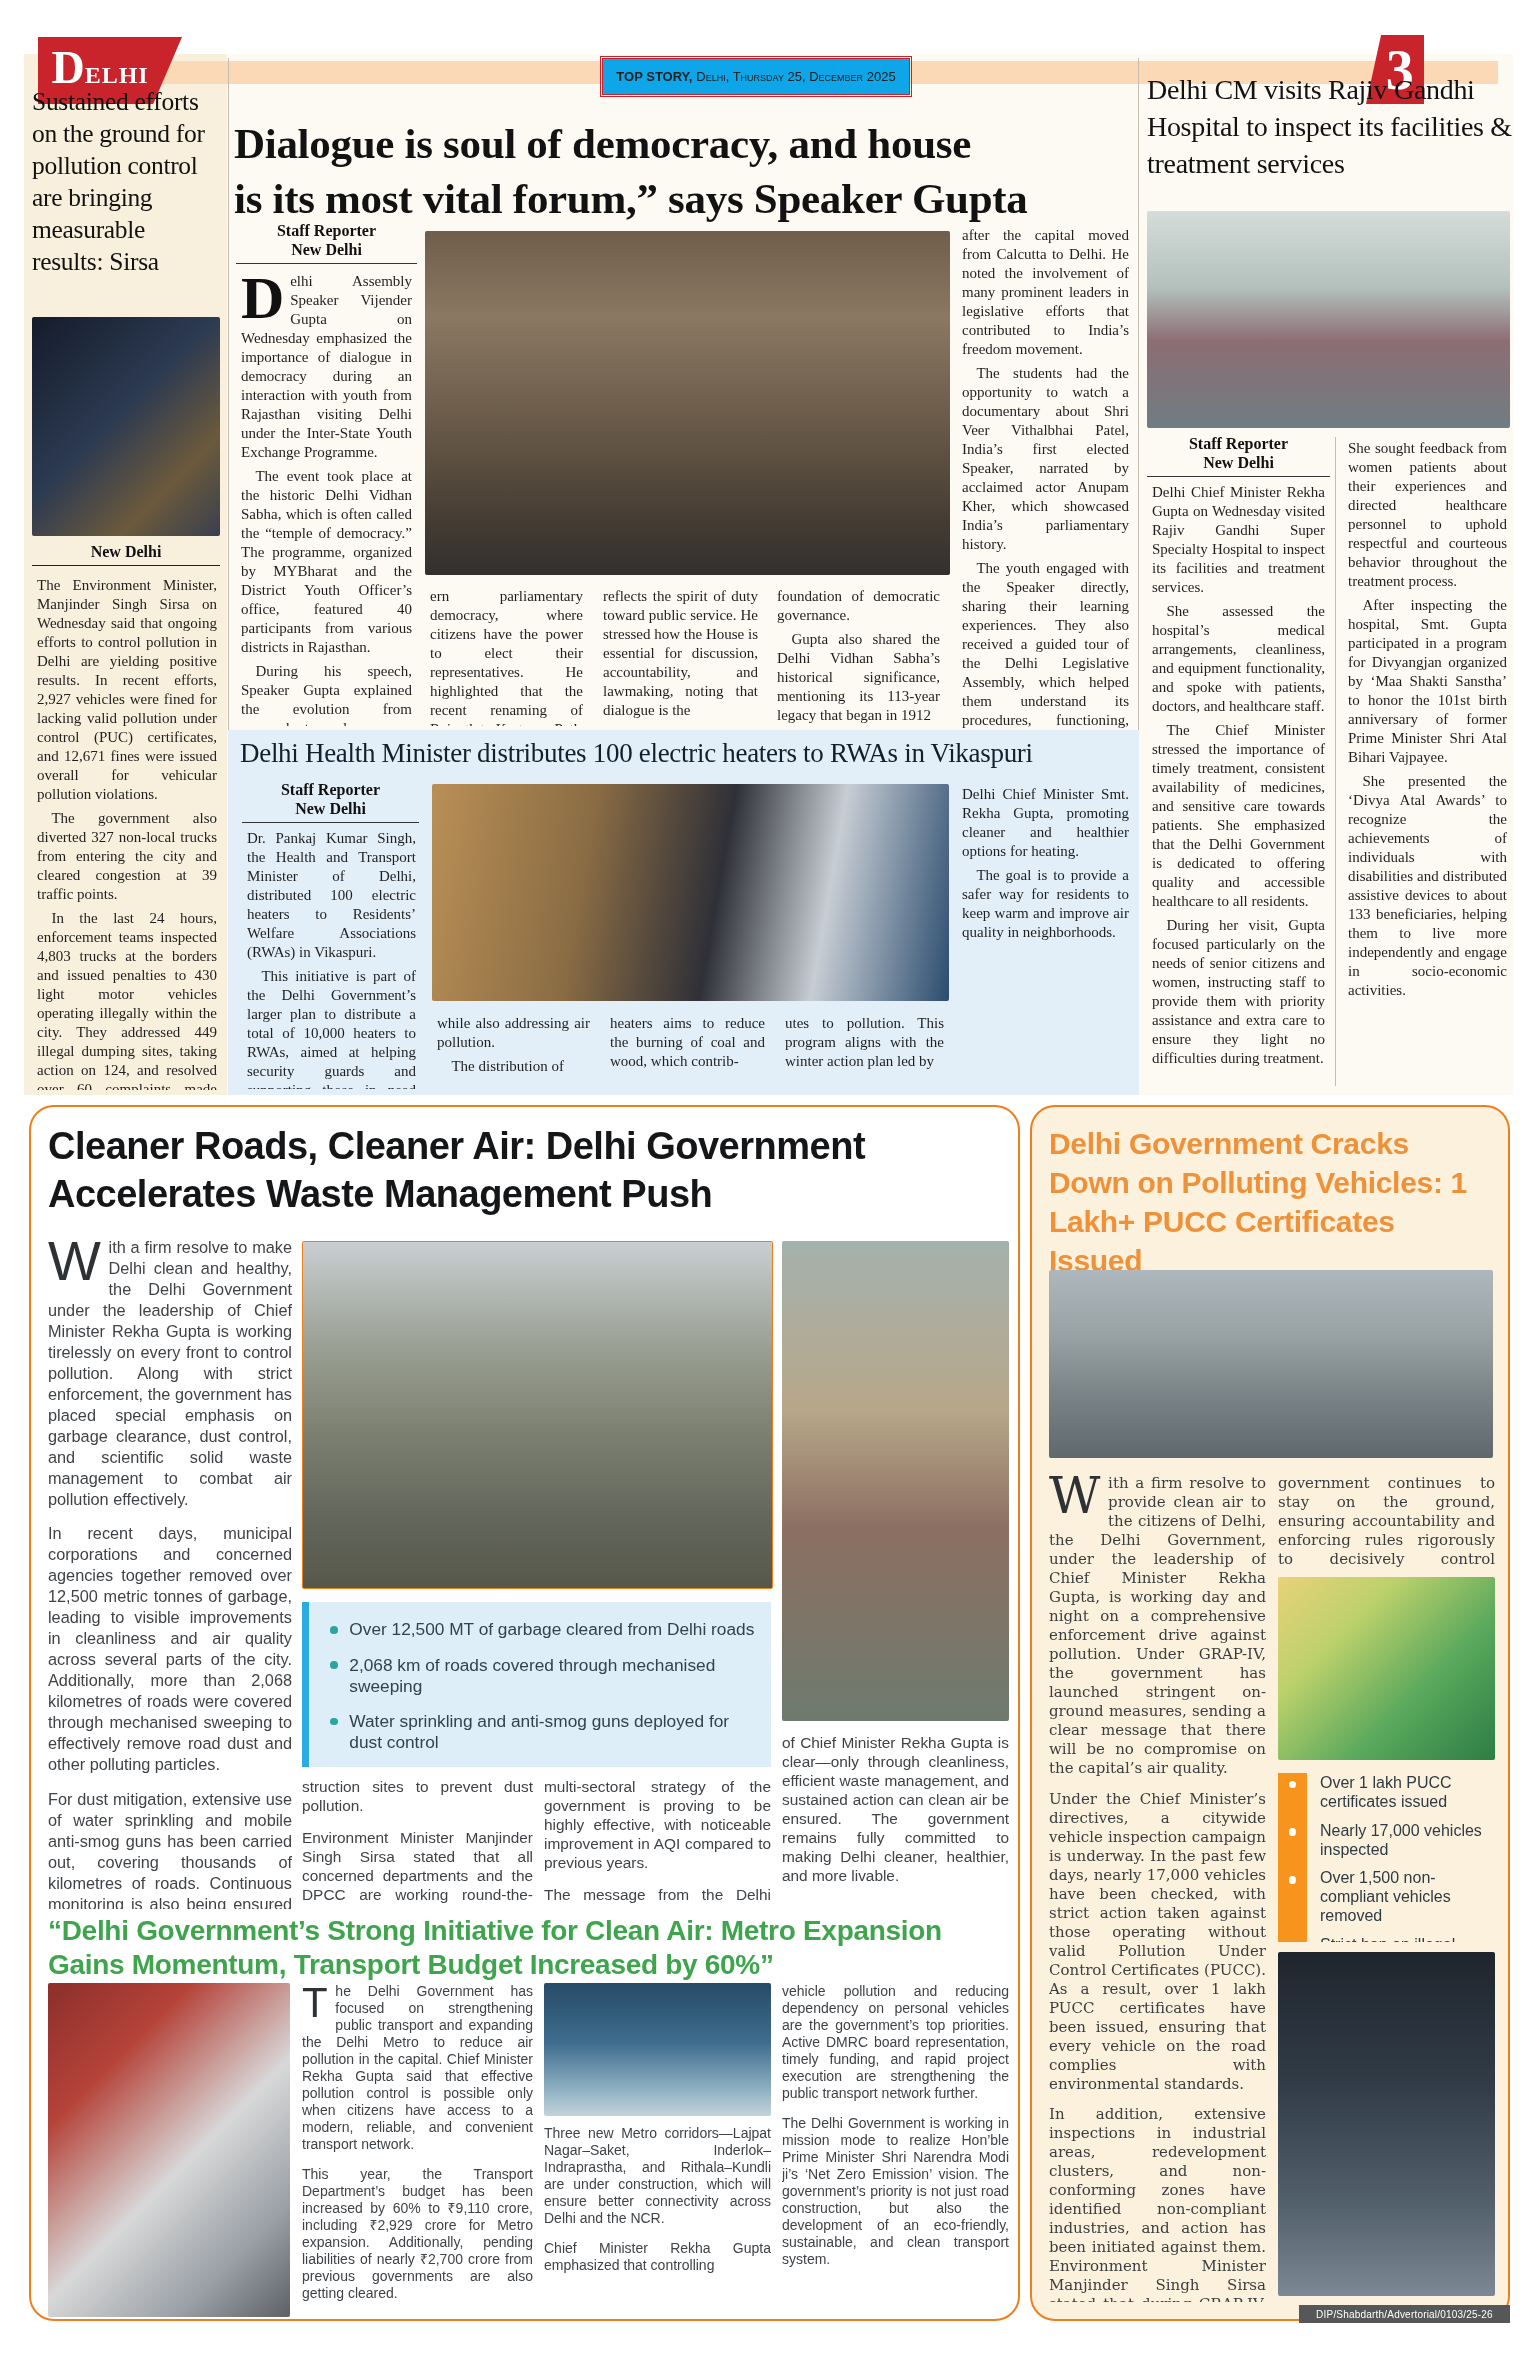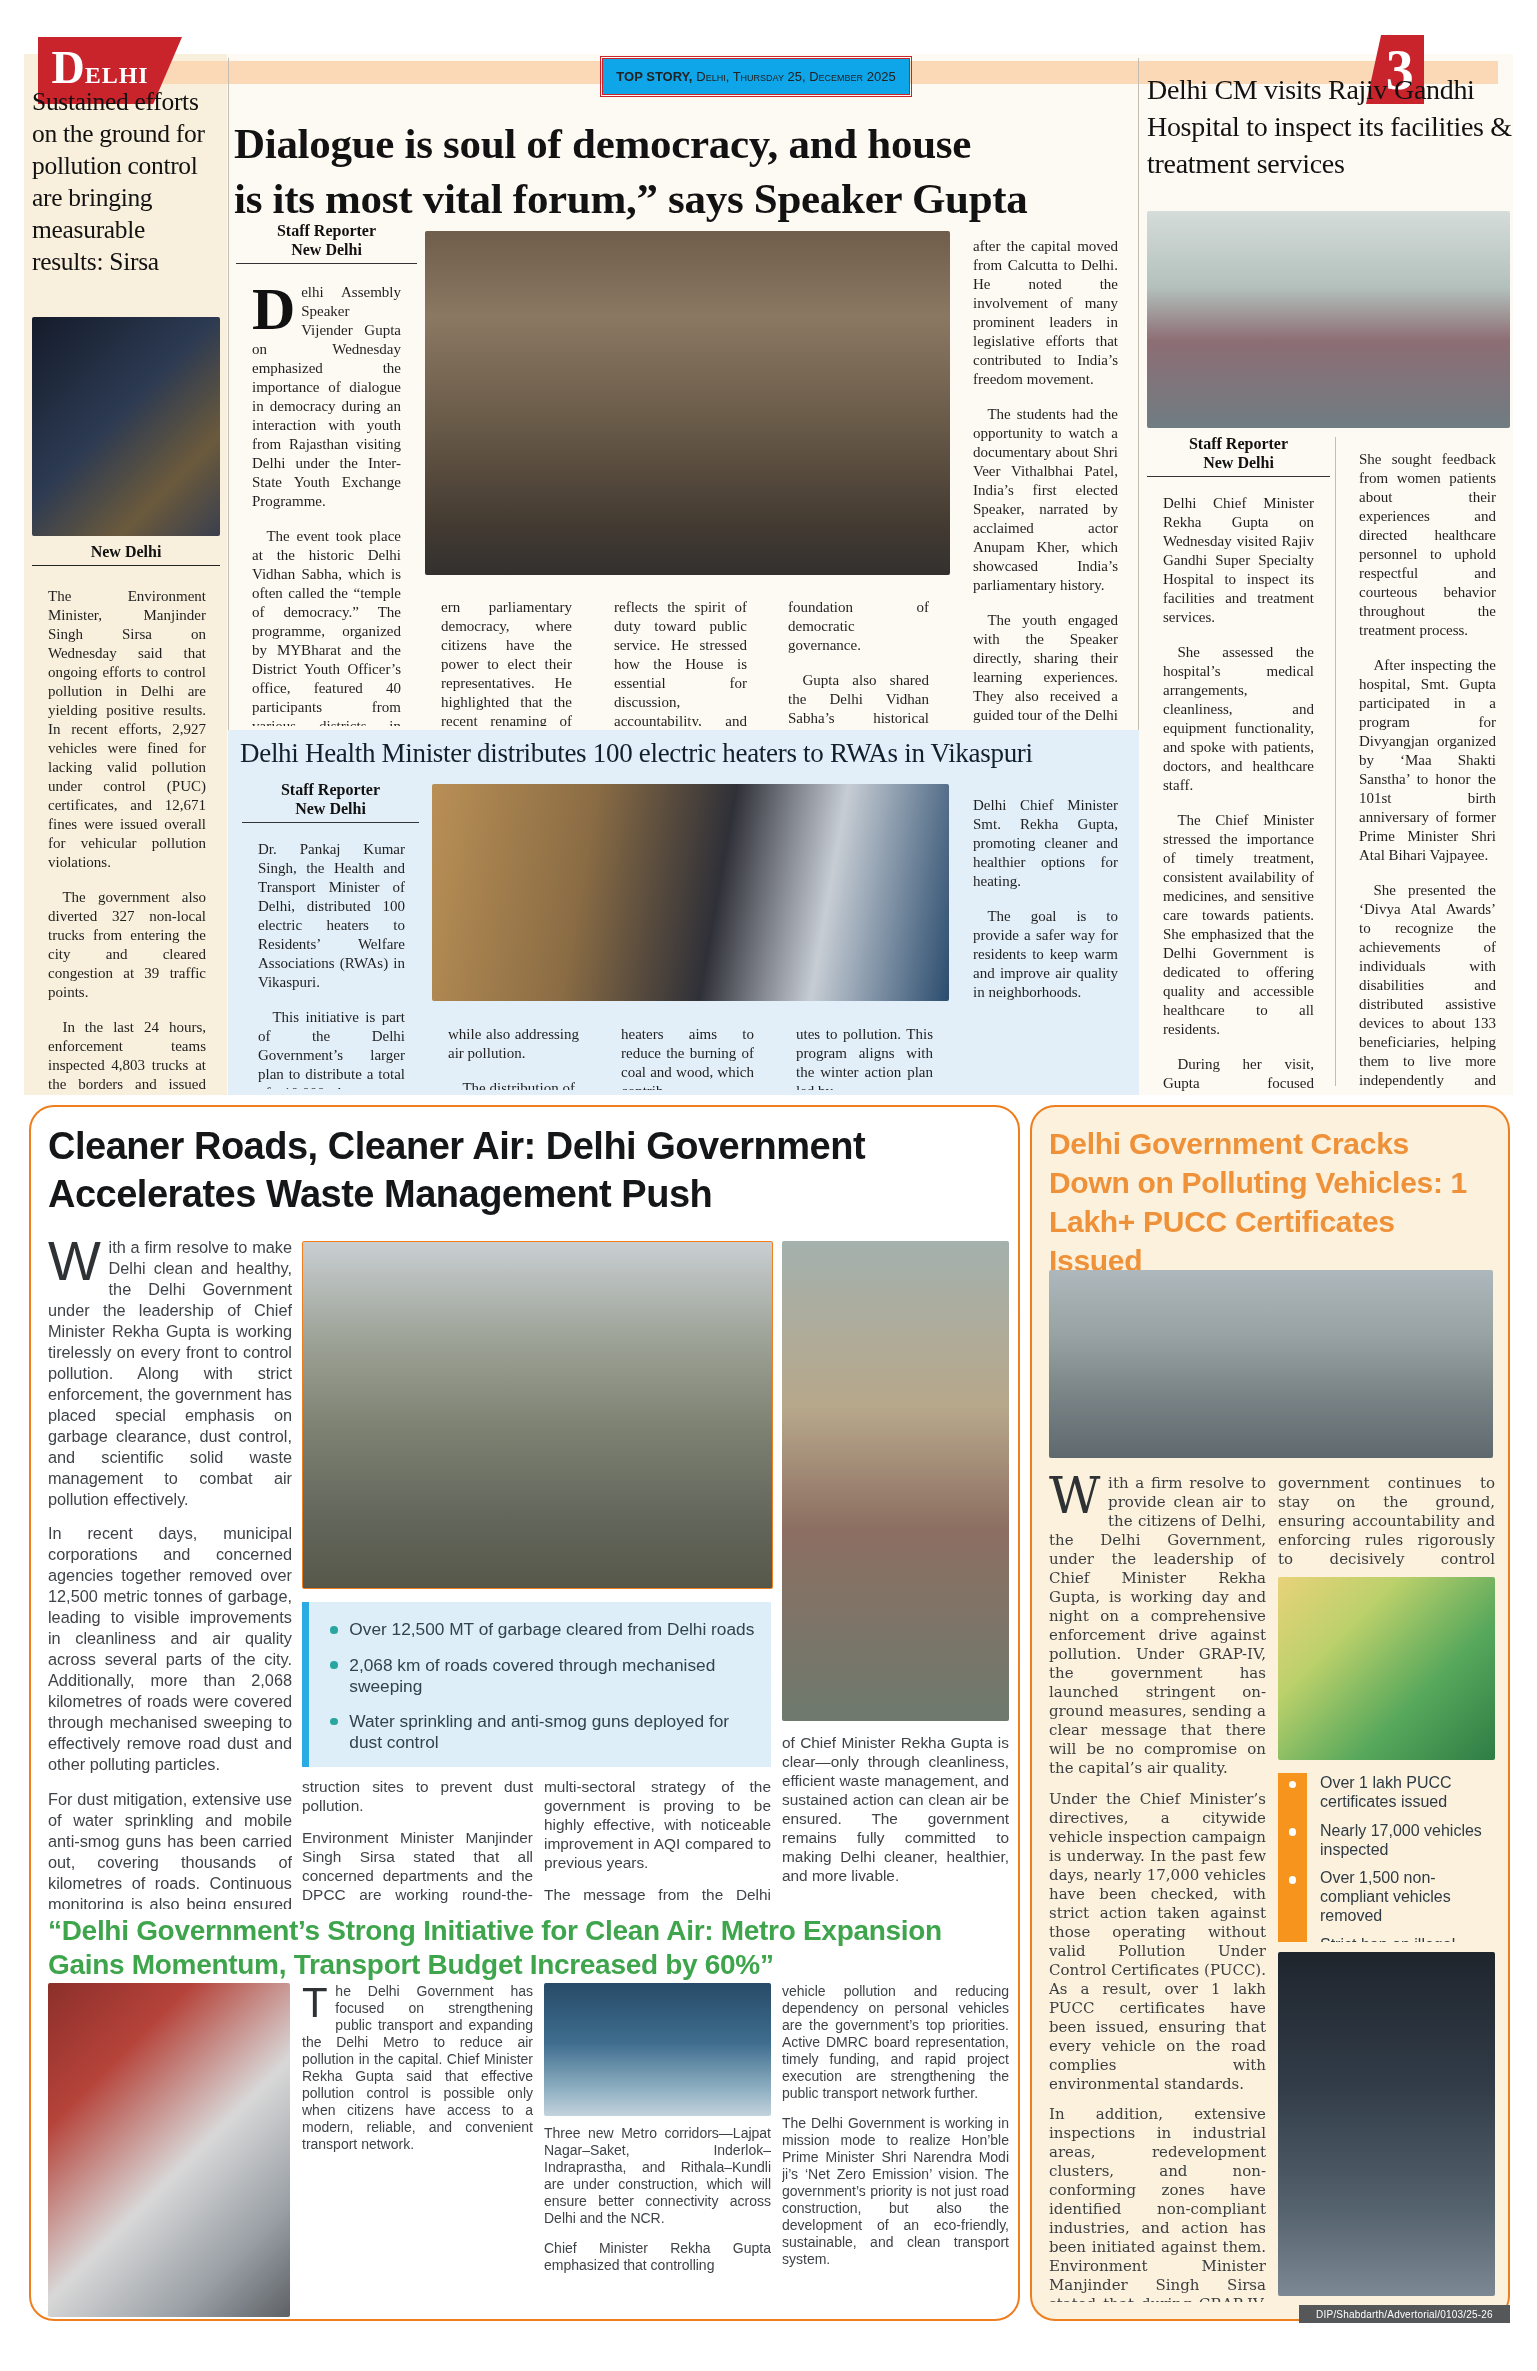--- a/index.html
+++ b/index.html
@@ -19,21 +19,21 @@
   .topstory b{margin-right:3.8px;}
   .topstory .sc{font-variant:small-caps;}
   .pagenum{background:#c9232c;clip-path:polygon(26% 0,100% 0,100% 100%,0 100%);color:#fff;
            font-size:56px;font-weight:bold;display:flex;align-items:center;justify-content:center;
            padding-left:9.6px;box-sizing:border-box;}
   
   .hl-serif{color:#121212;letter-spacing:-0.3px;}
   .byline{text-align:center;font-weight:bold;font-size:16px;line-height:19px;color:#111;
           border-bottom:1.4px solid #333;padding-bottom:3.8px;}
   .body-news{font-size:15px;line-height:19px;color:#1f1f1f;text-align:justify;overflow:hidden;}
-  .body-news p{margin:16px;}
+  .body-news p{margin:5px;}
   .body-news p.ind{text-indent:14.4px;}
   .dropcap-news{float:left;font-size:60px;line-height:48px;font-weight:bold;padding:1.9px 5.8px 0 0;color:#111;}
   .vrule{background:#c3bdb2;width:1px;}
   
   .adbox{border:2.9px solid #ee7e1e;border-radius:25px;box-sizing:border-box;}
   .ad-head{font-family:"Liberation Sans",sans-serif;font-weight:800;color:#151618;letter-spacing:-0.5px;}
   .ad-body{font-family:"Liberation Sans",sans-serif;color:#3f4347;text-align:justify;overflow:hidden;}
   .ad-body p{margin:0 0 13.4px 0;}
   .dropcap-ad{float:left;font-size:56px;line-height:44px;padding:1.9px 7.7px 0 0;color:#2e3235;}
   .bluebox{background:#ddeef9;border-left:7.7px solid #2aabe3;box-sizing:border-box;padding:17.3px 15.4px 9.6px 17.3px;}
@@ -187,20 +187,21 @@
     <p>The message from the Delhi Government under the leadership</p>
   </div>
   <div class="abs ad-body" style="left:782px;top:1733px;width:227px;height:175px;font-size:15.4px;line-height:19px;">
     <p>of Chief Minister Rekha Gupta is clear—only through cleanliness, efficient waste management, and sustained action can clean air be ensured. The government remains fully committed to making Delhi cleaner, healthier, and more livable.</p>
   </div>
 
   <div class="abs greenhead" style="left:48px;top:1914px;width:961px;font-size:28px;line-height:34px;">“Delhi Government’s Strong Initiative for Clean Air: Metro Expansion Gains Momentum, Transport Budget Increased by 60%”</div>
   <div class="abs photo" style="left:48px;top:1983px;width:242px;height:334px;background:linear-gradient(135deg,#8c2f2a 0%,#b5433a 25%,#d8d8d8 55%,#9aa0a6 80%,#5d6166 100%);"></div>
   <div class="abs ad-body" style="left:302px;top:1983px;width:231px;height:336px;font-size:14px;line-height:17px;">
     <p><span class="dropcap-ad" style="font-size:42px;line-height:35px;">T</span><span>he Delhi Government has focused on strengthening public transport and expanding the Delhi Metro to reduce air pollution in the capital. Chief Minister Rekha Gupta said that effective pollution control is possible only when citizens have access to a modern, reliable, and convenient transport network.</span></p>
+    <p>This year, the Transport Department’s budget has been increased by 60% to ₹9,110 crore, including ₹2,929 crore for Metro expansion. Additionally, pending liabilities of nearly ₹2,700 crore from previous governments are also getting cleared.</p>
   </div>
   <div class="abs photo" style="left:544px;top:1983px;width:227px;height:133px;background:linear-gradient(180deg,#274b68 0%,#3f6d8e 45%,#8fb0c2 80%,#c3d3dc 100%);"></div>
   <div class="abs ad-body" style="left:544px;top:2125px;width:227px;height:194px;font-size:14px;line-height:17px;">
     <p>Three new Metro corridors—Lajpat Nagar–Saket, Inderlok–Indraprastha, and Rithala–Kundli are under construction, which will ensure better connectivity across Delhi and the NCR.</p>
     <p>Chief Minister Rekha Gupta emphasized that controlling</p>
   </div>
   <div class="abs ad-body" style="left:782px;top:1983px;width:227px;height:336px;font-size:14px;line-height:17px;">
     <p>vehicle pollution and reducing dependency on personal vehicles are the government’s top priorities. Active DMRC board representation, timely funding, and rapid project execution are strengthening the public transport network further.</p>
     <p>The Delhi Government is working in mission mode to realize Hon’ble Prime Minister Shri Narendra Modi ji’s ‘Net Zero Emission’ vision. The government’s priority is not just road construction, but also the development of an eco-friendly, sustainable, and clean transport system.</p>
   </div>

